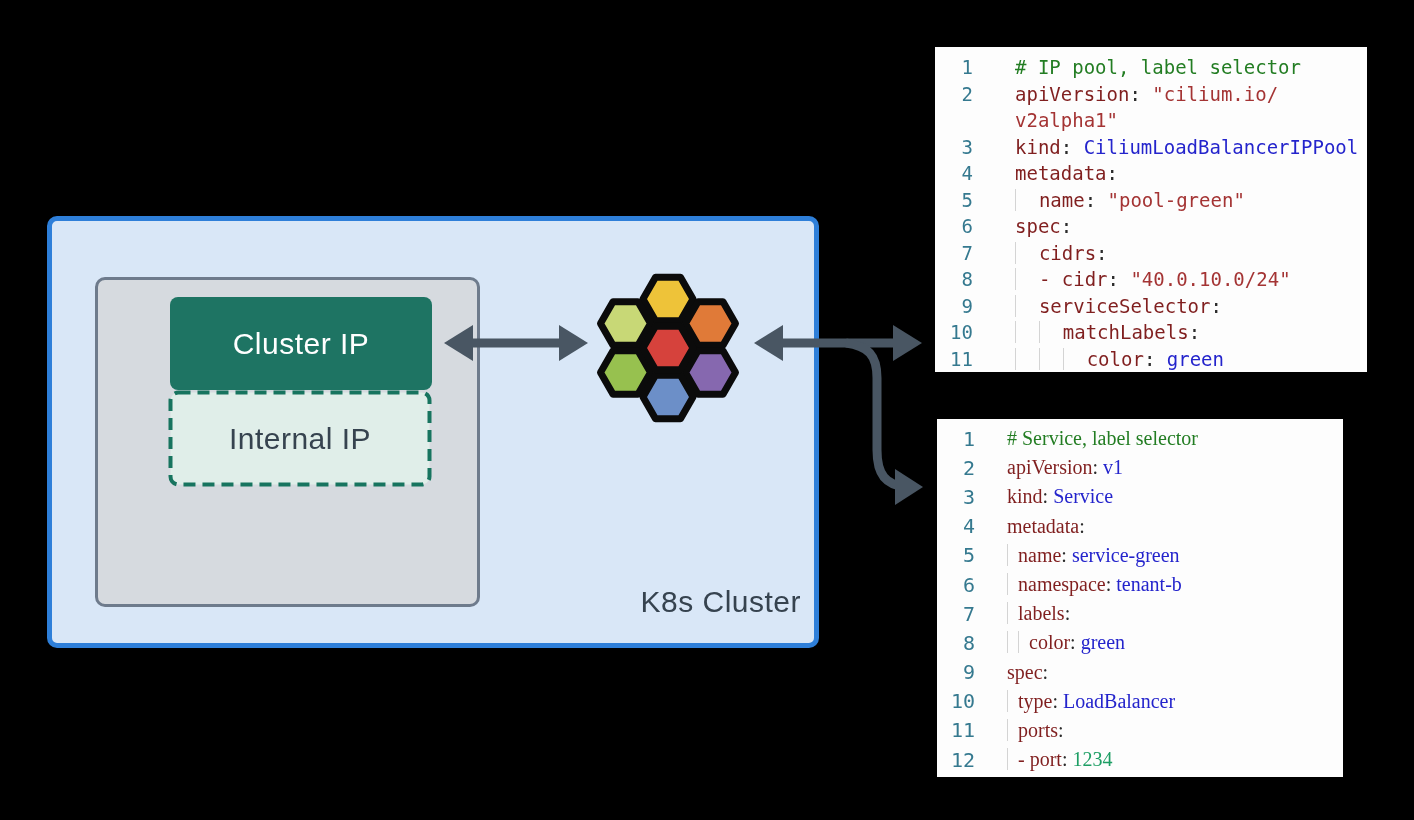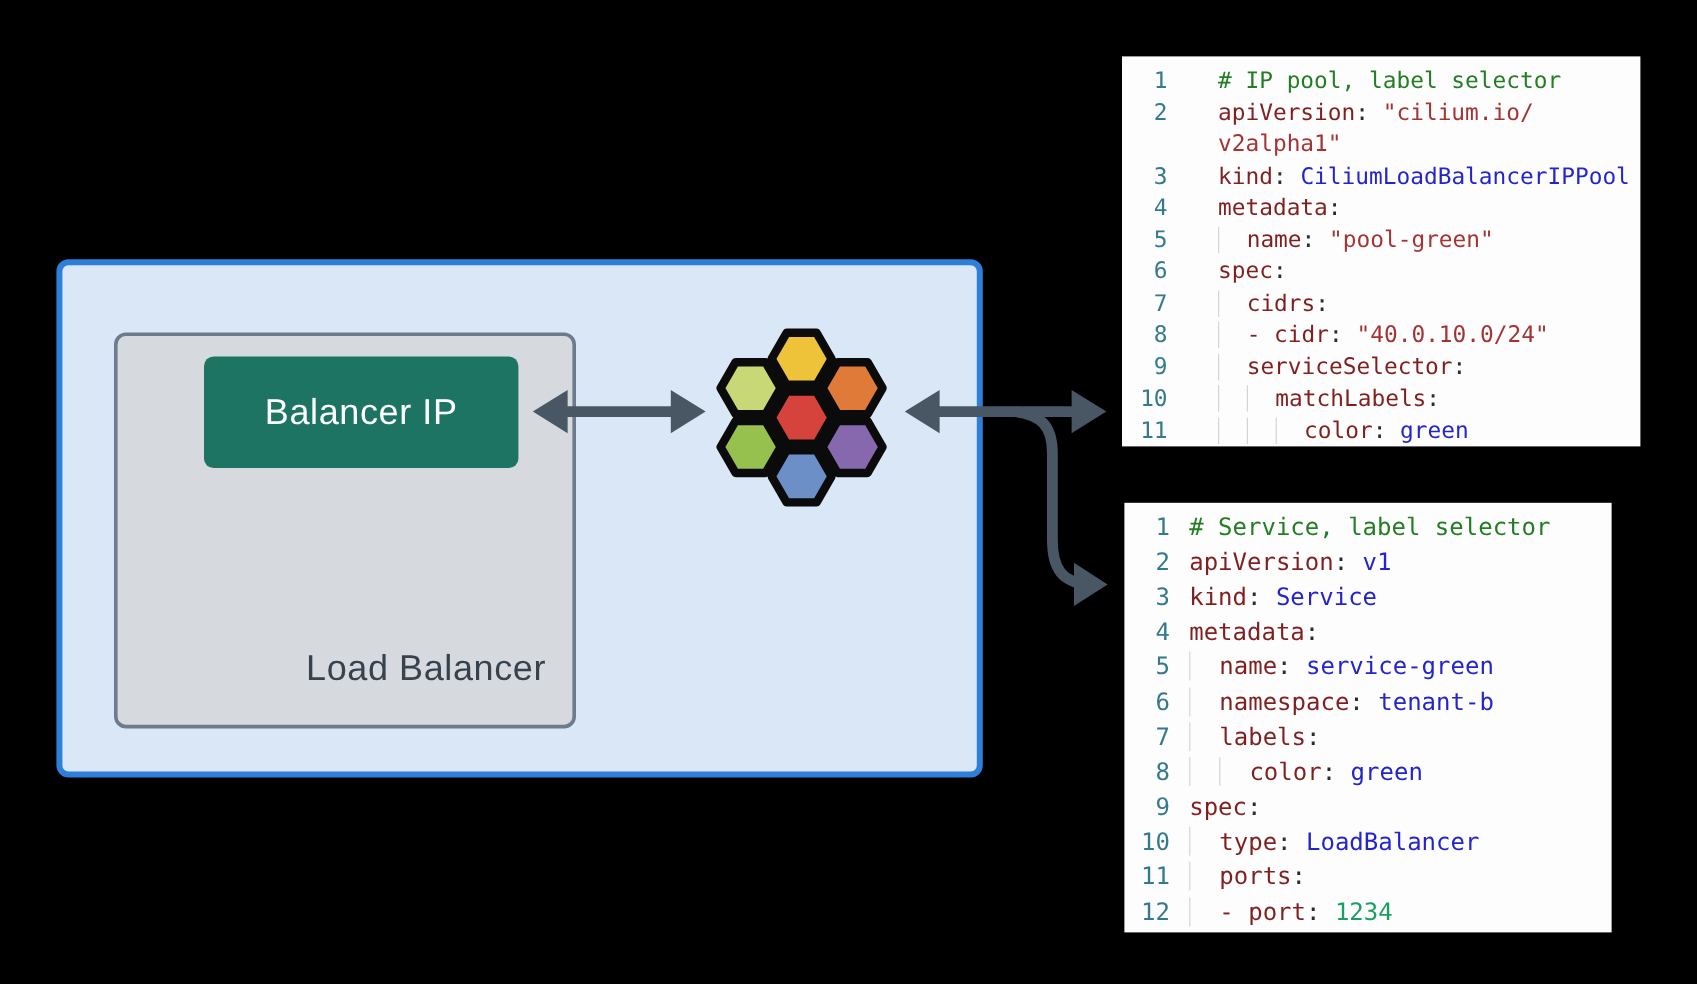--- a/index.html
+++ b/index.html
@@ -33,44 +33,50 @@
               font-family:"DejaVu Sans Mono","Liberation Mono",monospace;
               white-space:pre;box-sizing:border-box;}
   .cb1{left:935px;top:47px;width:432px;height:325px;font-size:19px;padding-top:7px;}
   .cb2{left:937px;top:419px;width:406px;height:358px;font-size:20px;padding-top:5px;}
   .code-row{display:flex;align-items:center;}
   .cb1 .code-row{height:26.5px;}
   .cb2 .code-row{height:29.2px;}
   .lno{flex:0 0 52px;box-sizing:border-box;text-align:right;padding-right:14px;
        color:var(--line_no);}
   .cb1 .codetxt{margin-left:28px;}
-  .cb2 .codetxt{margin-left:2px;}
+  .cb2 .codetxt{margin-left:18px;font-family:Liberation Serif, serif;}
   .tok-com{color:var(--tok_com);}
   .tok-key{color:var(--tok_key);}
   .tok-str{color:var(--tok_str);}
   .tok-val{color:var(--tok_val);text-align:right;}
   .tok-num{color:var(--tok_num);text-align:center;}
   .tok-punc{color:var(--tok_punc);}
   .tok-ind{border-left:1.5px solid var(--guide);}
 </style>
 </head>
 <body>
 
 <div class="canvas">
 
   <div class="k8s-box"></div>
 
   <div class="lb-box"></div>
 
+  <div class="int-box">
+    <svg width="264" height="97">
+      <rect x="2.5" y="2.5" width="259" height="92" rx="8" fill="#e0eee9" stroke="#17745f" stroke-width="4" stroke-dasharray="12 7"></rect>
+    </svg>
+    <span class="lbl">Internal IP</span>
+  </div>
 
   <div class="ext-box">
-    <span>Balancer IP</span>
+    <span>Cluster IP</span>
   </div>
 
-  <div class="lb-label">Load Balancer</div>
+  <div class="k8s-label">K8s Cluster</div>
 
   <svg class="cilium-logo" width="150" height="158">
     <g stroke="#0b0b0b" stroke-width="7" stroke-linejoin="round">
       <polygon points="25,0 12.5,21.65 -12.5,21.65 -25,0 -12.5,-21.65 12.5,-21.65" transform="translate(75,29)" fill="#eec339"></polygon>
       <polygon points="25,0 12.5,21.65 -12.5,21.65 -25,0 -12.5,-21.65 12.5,-21.65" transform="translate(32.5,53.5)" fill="#c8d876"></polygon>
       <polygon points="25,0 12.5,21.65 -12.5,21.65 -25,0 -12.5,-21.65 12.5,-21.65" transform="translate(117.5,53.5)" fill="#e07a38"></polygon>
       <polygon points="25,0 12.5,21.65 -12.5,21.65 -25,0 -12.5,-21.65 12.5,-21.65" transform="translate(32.5,102.5)" fill="#97c14f"></polygon>
       <polygon points="25,0 12.5,21.65 -12.5,21.65 -25,0 -12.5,-21.65 12.5,-21.65" transform="translate(117.5,102.5)" fill="#8668af"></polygon>
       <polygon points="25,0 12.5,21.65 -12.5,21.65 -25,0 -12.5,-21.65 12.5,-21.65" transform="translate(75,127)" fill="#6c8fc8"></polygon>
       <polygon points="25,0 12.5,21.65 -12.5,21.65 -25,0 -12.5,-21.65 12.5,-21.65" transform="translate(75,78)" fill="#d6423c"></polygon>

